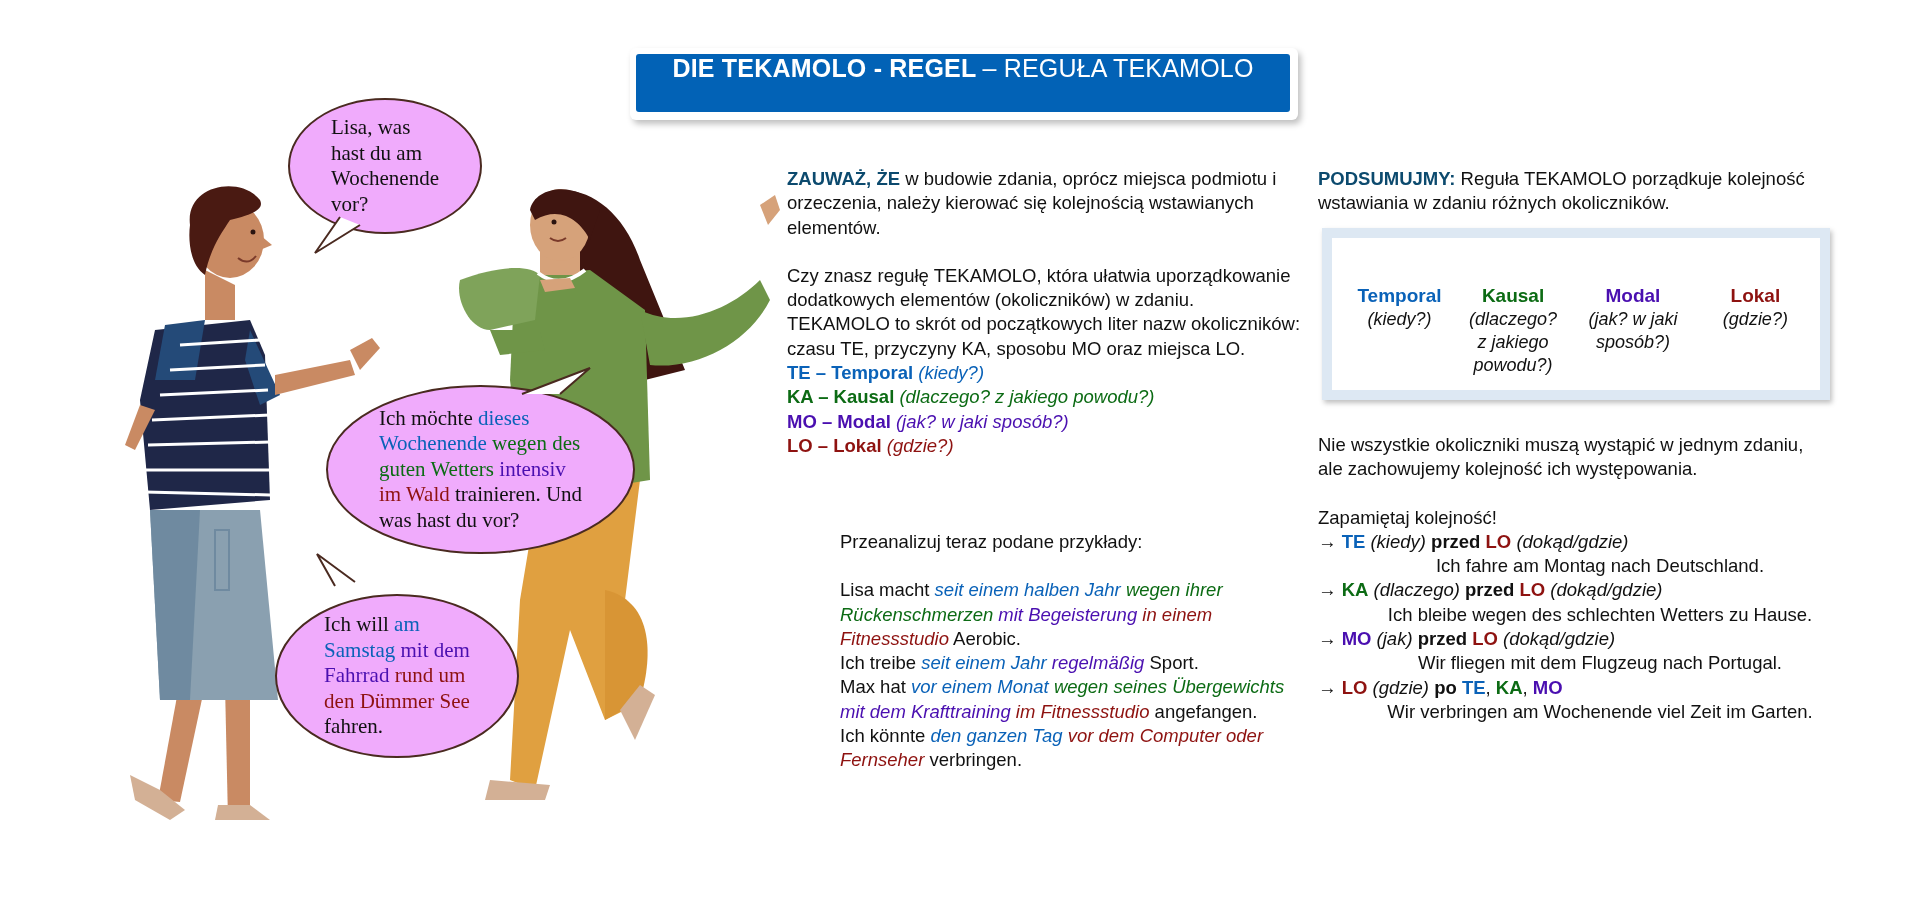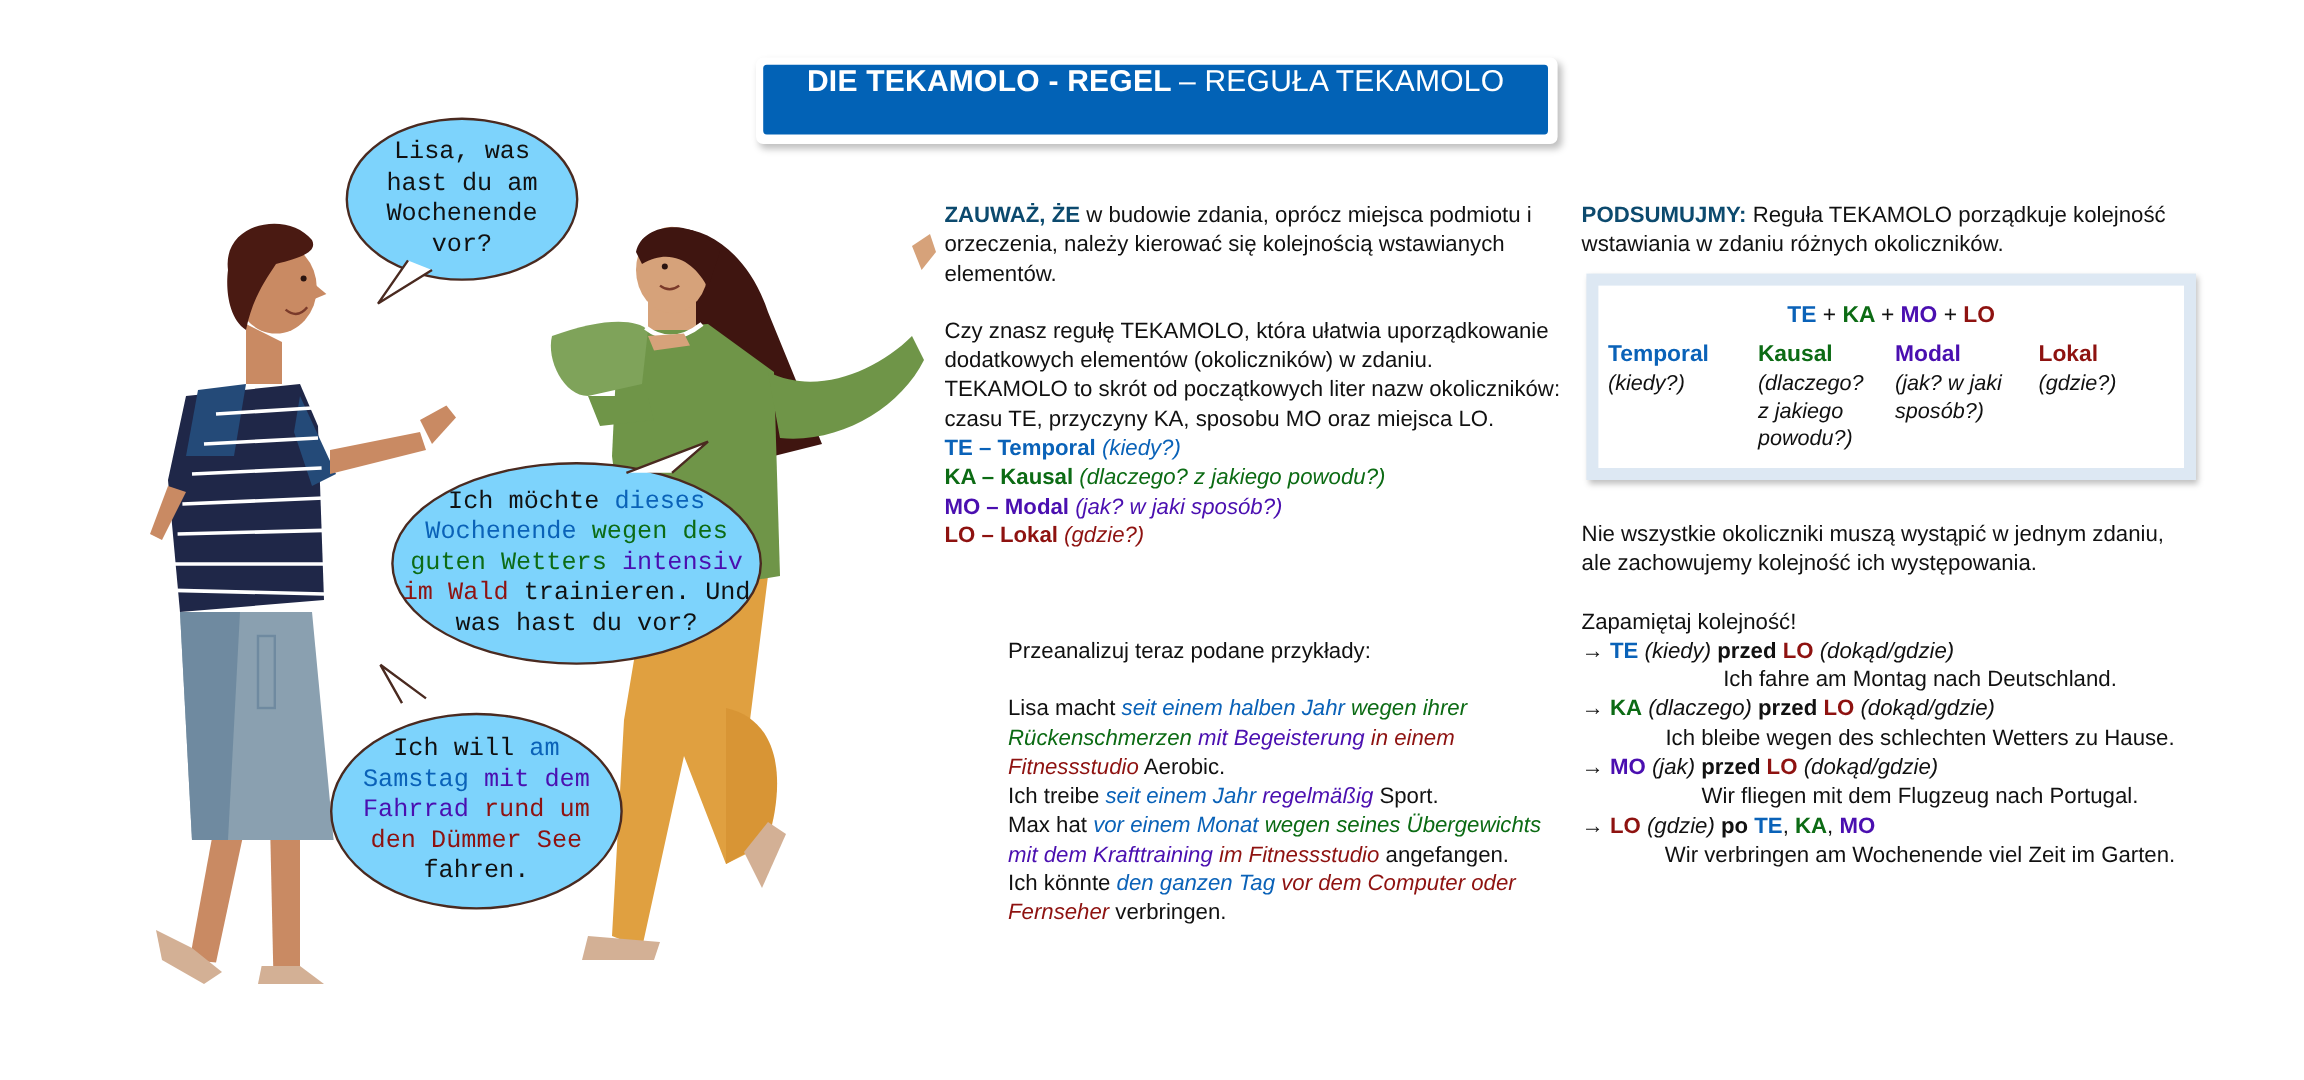--- a/index.html
+++ b/index.html
@@ -47,29 +47,29 @@
     position:absolute; left:1322px; top:228px; width:508px; height:172px;
     background:#dde8f3; box-shadow: 2px 3px 5px rgba(0,0,0,0.25);
   }
   .sumbox-inner {
     position:absolute; left:10px; top:10px; right:10px; bottom:10px; background:#fff;
     font-family:"Liberation Sans", sans-serif;
   }
   .formula { position:absolute; top:14px; left:0; right:0; text-align:center; font-size:19px; font-weight:bold; }
   .formula .plus { color:#111; font-weight:normal; }
   .cols4 { position:absolute; top:46px; left:8px; right:8px; display:flex; }
-  .cols4 .c { flex:1; font-size:18px; line-height:23px; }
+  .cols4 .c { flex:1; text-align:center; font-size:18px; line-height:23px; }
   .cols4 .c .nm { font-weight:bold; font-size:19px; display:block; margin-bottom:1px; }
   .cols4 .c .q { font-style:italic; display:block; }
 
   
   .bubble {
-    position:absolute; background:#7dd3fc; border:2px solid #4a2a20; border-radius:50%;
-    display:flex; align-items:center; justify-content:center; text-align:center;
-    font-family:Liberation Mono, monospace; font-size:21px; line-height:25.5px;
+    position:absolute; background:#f0abfc; border:2px solid #4a2a20; border-radius:50%;
+    display:flex; align-items:center; justify-content:center; text-align:left;
+    font-family:Liberation Serif, serif; font-size:21px; line-height:25.5px;
   }
   .bubble span.t { display:block; }
   .tail { position:absolute; }
 
   .fig { position:absolute; }
 </style>
 </head>
 <body>
 
 <svg class="fig" style="left:110px;top:180px;" width="300" height="640" viewBox="0 0 300 640">
@@ -200,29 +200,20 @@
   <p><span>Max hat </span><span class="bi te">vor einem Monat</span><span class="bi ka"> wegen seines Übergewichts</span><span class="bi mo"> mit dem Krafttraining</span><span class="bi lo"> im Fitnessstudio</span><span> angefangen.</span></p>
   <p><span>Ich könnte </span><span class="bi te">den ganzen Tag</span><span class="bi lo"> vor dem Computer oder Fernseher</span><span> verbringen.</span></p>
 </div>
 
 <div class="col col2">
   <p><span class="acc">PODSUMUJMY:</span><span> Reguła TEKAMOLO porządkuje kolejność wstawiania w zdaniu różnych okoliczników.</span></p>
 </div>
 
 <div class="sumbox">
   <div class="sumbox-inner">
-    <div class="formula">
-      <span class="te">TE</span>
-      <span class="plus">+</span>
-      <span class="ka">KA</span>
-      <span class="plus">+</span>
-      <span class="mo">MO</span>
-      <span class="plus">+</span>
-      <span class="lo">LO</span>
-    </div>
     <div class="cols4">
       <div class="c" style="flex:1.05">
         <span class="nm te">Temporal</span>
         <span class="q">(kiedy?)</span>
       </div>
       <div class="c" style="flex:0.85;padding:0 6px;">
         <span class="nm ka">Kausal</span>
         <span class="q">(dlaczego? z jakiego powodu?)</span>
       </div>
       <div class="c" style="flex:0.95;padding:0 12px;">

